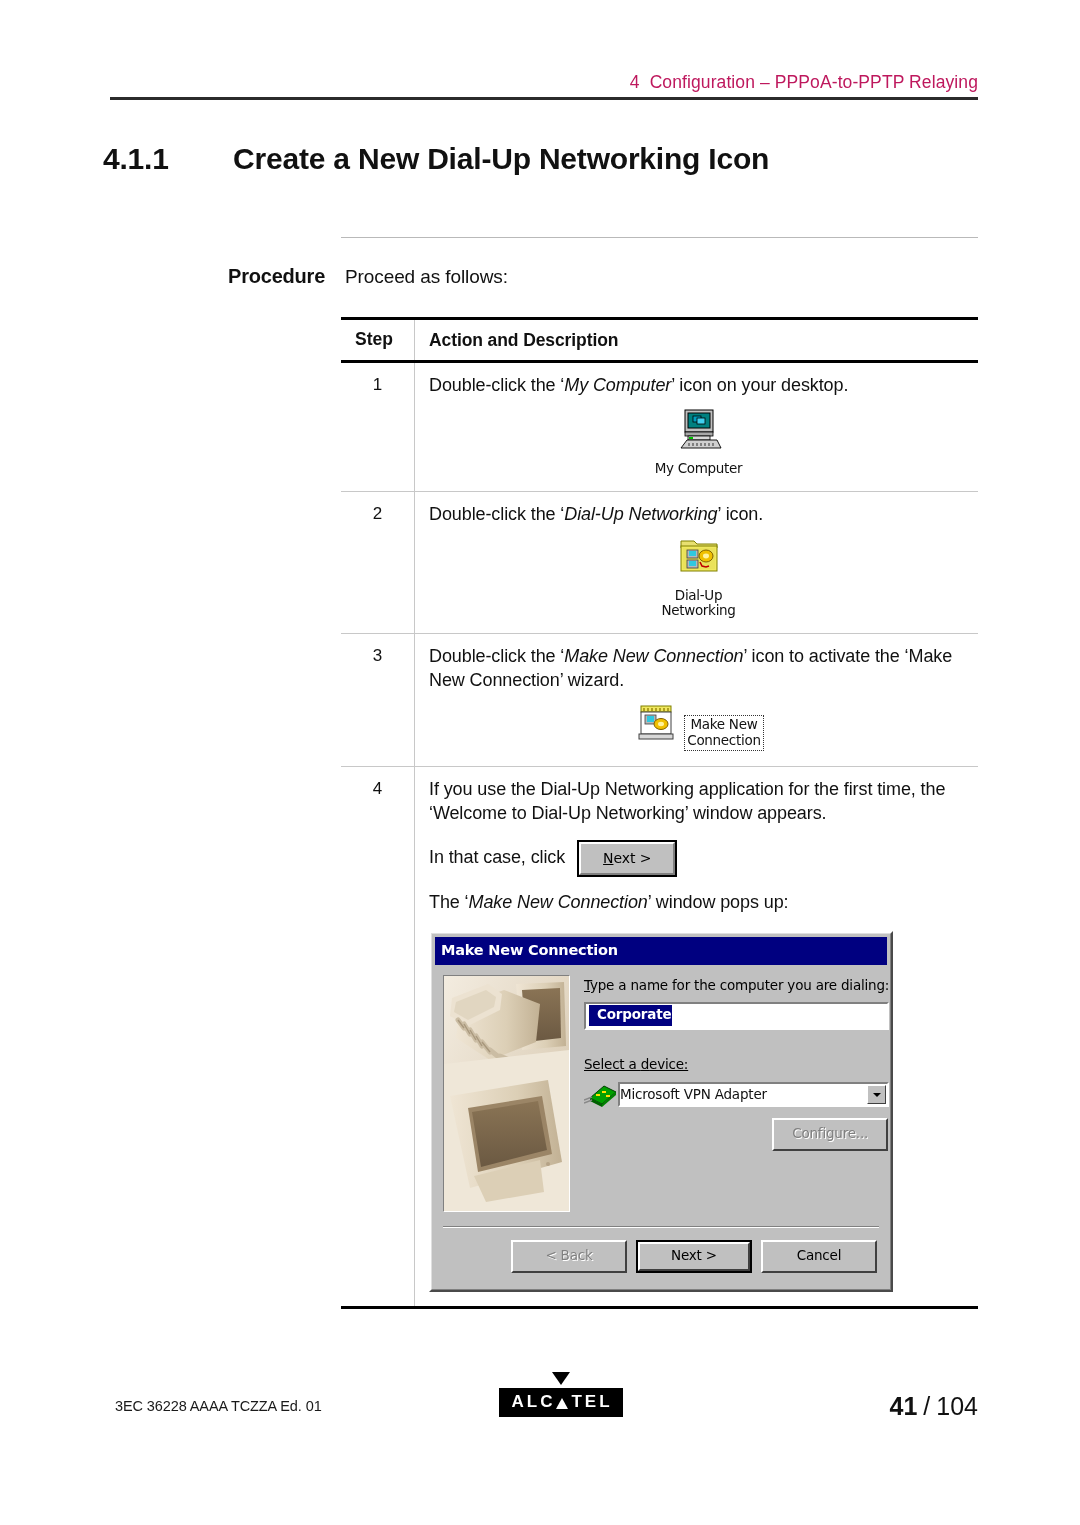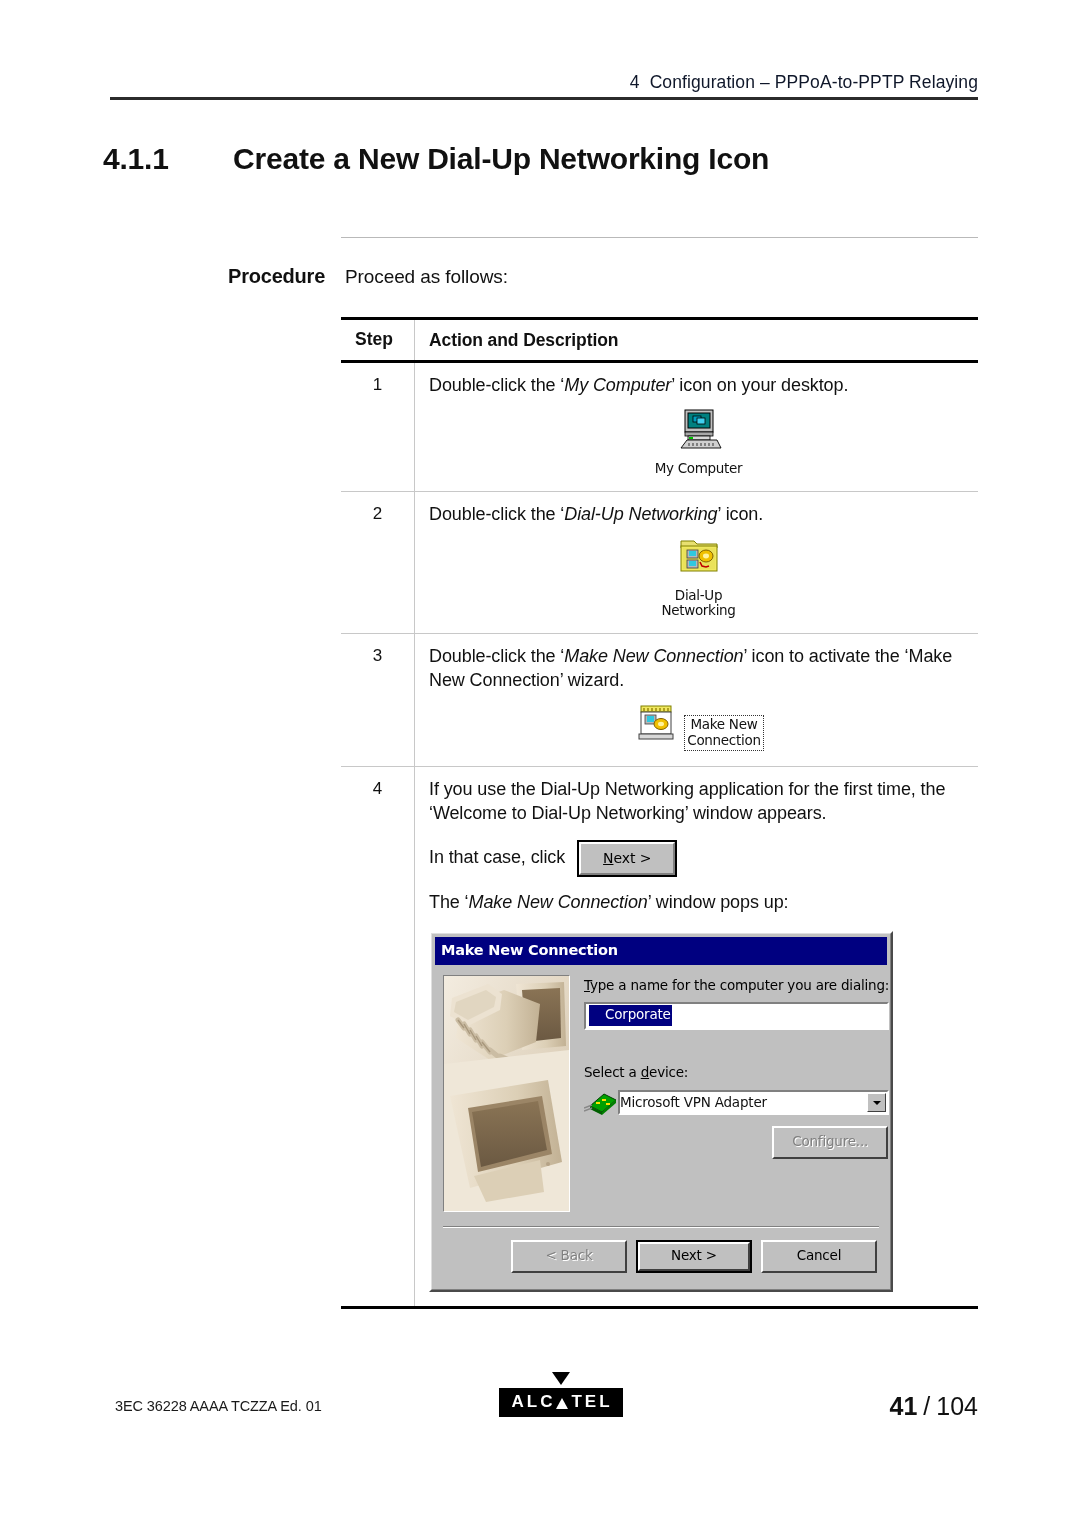--- a/index.html
+++ b/index.html
@@ -21,21 +21,21 @@
 
   
   .header-text {
     position: absolute;
     left: 110px;
     top: 72px;
     width: 868px;
     text-align: right;
     font-size: 17.5px;
     letter-spacing: 0.1px;
-    color: #0f172a;
+    color: #be185d;
     white-space: nowrap;
   }
   .header-text .hnum { margin-right: 10px; }
   .header-rule {
     position: absolute;
     left: 110px;
     top: 97px;
     width: 868px;
     height: 3px;
     background: #2b2b2b;
@@ -240,24 +240,25 @@
     border-right: 2px solid #ffffff;
     border-bottom: 2px solid #ffffff;
     padding: 2px 3px;
     font-size: 13.5px;
     display: flex;
     align-items: center;
   }
   .sel-text {
     background: #000080;
     color: #ffffff;
-    padding: 1px 1px 2px 16px;
-    letter-spacing: -0.2px;
-  }
-  .dev-label { margin-top: 34px; }
+    padding: 1px 1px 2px 8px;
+    letter-spacing: -0.2px;
+    font-weight: bold;
+  }
+  .dev-label { margin-top: 26px; text-decoration: underline; }
   .dev-row { display: flex; align-items: center; margin-top: 8px; }
   .nic-icon { width: 34px; flex: 0 0 34px; height: 26px; position: relative; }
   .combo {
     flex: 1 1 auto;
     height: 21px;
     background: #ffffff;
     border-top: 2px solid #808080;
     border-left: 2px solid #808080;
     border-right: 2px solid #ffffff;
     border-bottom: 2px solid #ffffff;

